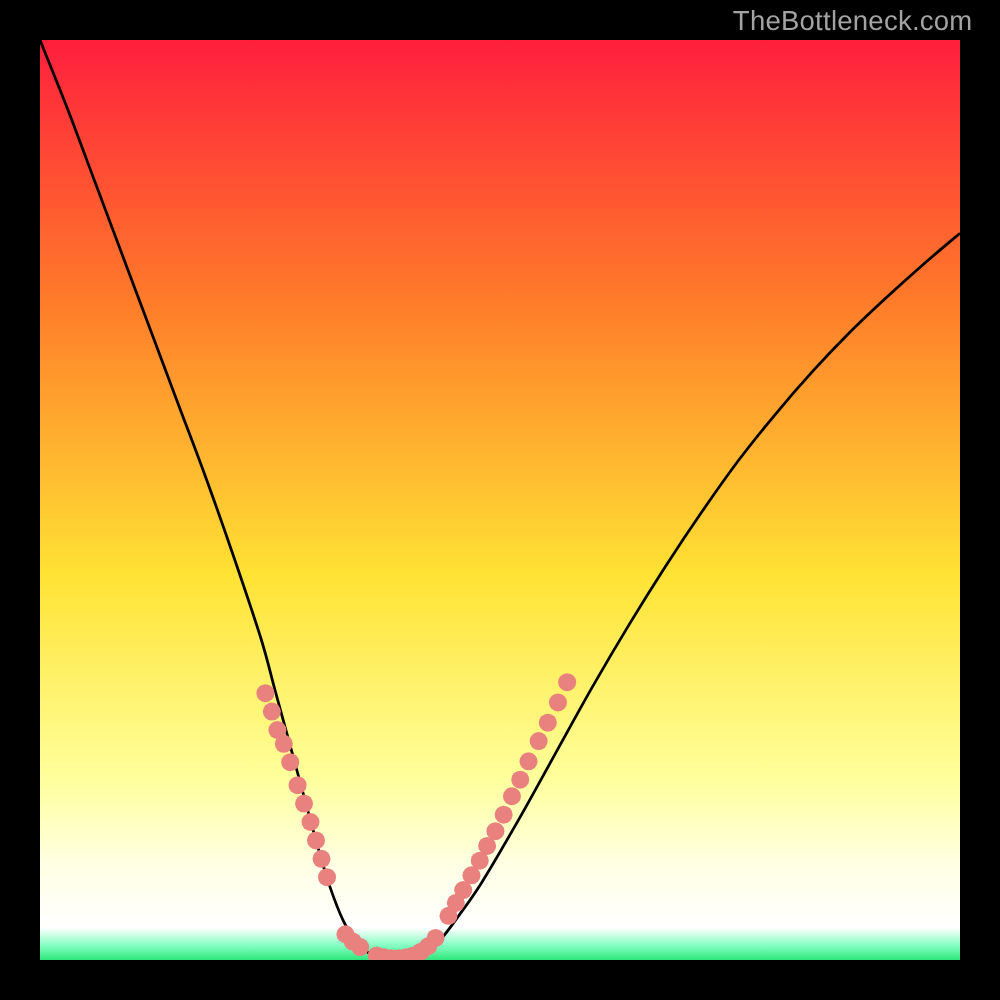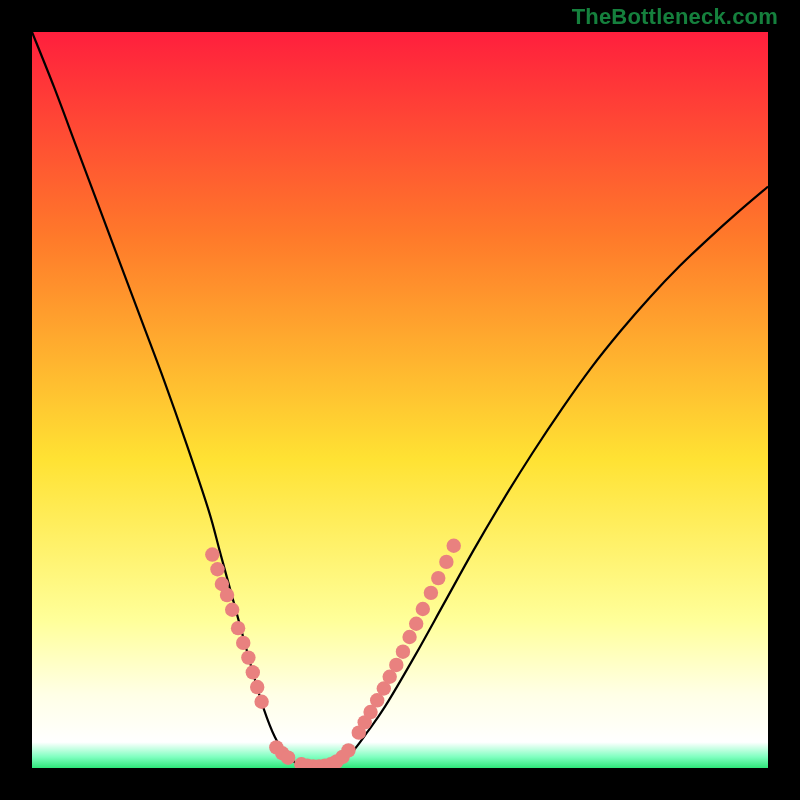--- a/index.html
+++ b/index.html
@@ -23,23 +23,23 @@
     top: 32px;
     left: 32px;
     width: 736px;
     height: 736px;
     overflow: hidden;
   }
   .watermark {
     position: absolute;
     top: 4px;
     right: 22px;
-    color: #15803d;
+    color: #a3a3a3;
     font-size: 22px;
-    font-weight: 700;
+    font-weight: 400;
     letter-spacing: 0.2px;
     user-select: none;
   }
 </style>
 </head>
 <body>
 
 <div class="frame">
   <div class="watermark">TheBottleneck.com</div>
   <div class="plot">

